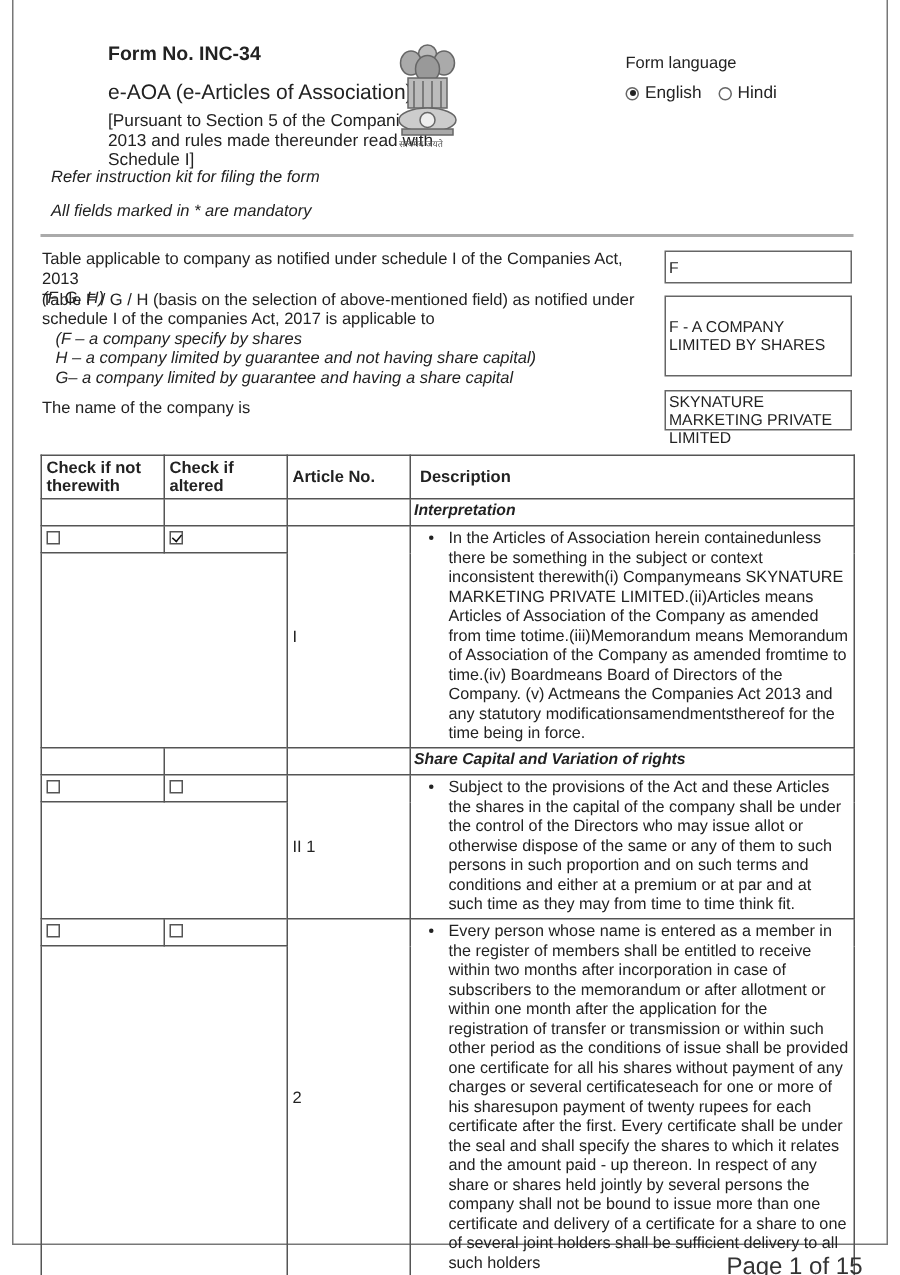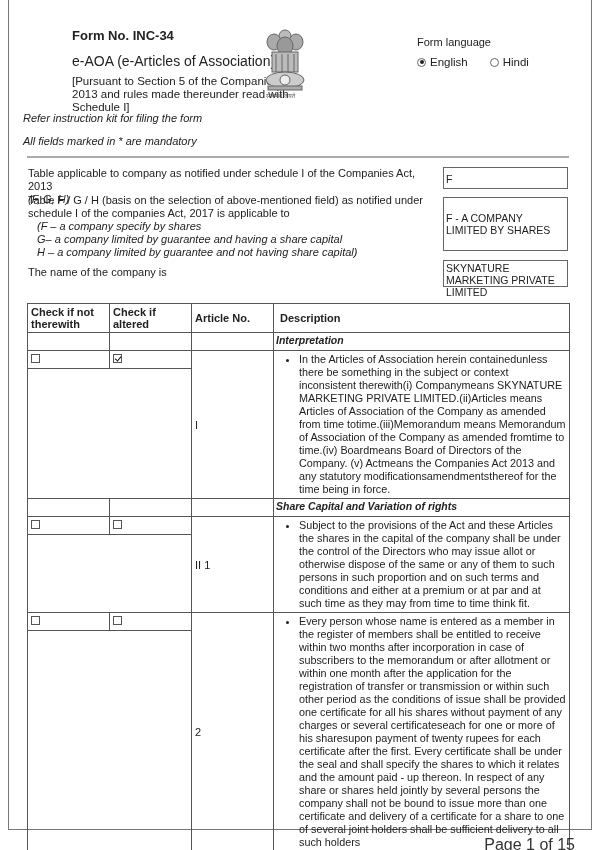--- a/index.html
+++ b/index.html
@@ -14,25 +14,25 @@
     box-sizing: border-box;
   }
   .page-num {
     position: absolute; right: 25px; top: 836px; font-size: 16px; color: #333;
     background: transparent;
   }
   .hdr-left { position: absolute; left: 33px; top: 28px; width: 230px; margin-left: 39px; }
   .form-no { font-size: 13px; font-weight: bold; margin: 0; }
   .eaoa { font-size: 14px; font-weight: normal; margin-top: 10px; }
   .pursuant { font-size: 11.5px; line-height: 13px; margin-top: 6px; }
-  .italic-note { font-style: italic; font-size: 11px; position: absolute; left: 23px; }
+  .italic-note { font-style: italic; font-size: 11px; position: absolute; left: 34px; }
   .emblem { position: absolute; left: 262px; top: 26px; width: 46px; height: 76px; }
   .emblem-caption { position: absolute; left: 266px; top: 92px; font-size: 6px; color: #555; }
   .lang { position: absolute; left: 417px; top: 36px; font-size: 11px; }
-  .lang-opts { display: flex; gap: 22px; margin-top: 8px; align-items: center; }
+  .lang-opts { display: flex; gap: 11px; margin-top: 8px; align-items: center; }
   .radio { display: inline-flex; align-items: center; gap: 4px; font-size: 11.5px; cursor: pointer; }
   .radio-circle {
     width: 9px; height: 9px; border: 1px solid #666; border-radius: 50%;
     display: inline-flex; align-items: center; justify-content: center; box-sizing: border-box;
   }
   .radio-circle.on::after { content: ""; width: 4px; height: 4px; background: #222; border-radius: 50%; }
   .divider { position: absolute; left: 27px; top: 156px; width: 542px; height: 0; border-top: 2px solid #aaa; }
   .sec-text { position: absolute; left: 28px; font-size: 11px; line-height: 13px; width: 410px; }
   .sec-text .it { font-style: italic; }
   .indent { padding-left: 9px; font-style: italic; }
@@ -111,22 +111,22 @@
 
 <div class="sec-text" style="top:167px;">
   <div>Table applicable to company as notified under schedule I of the Companies Act, 2013</div>
   <div class="it">(F, G, H)</div>
 </div>
 <div class="field-box" style="top:167px;height:22px;padding-top:5px;">F</div>
 
 <div class="sec-text" style="top:194px;">
   <div>Table F / G / H (basis on the selection of above-mentioned field) as notified under schedule I of the companies Act, 2017 is applicable to</div>
   <div class="indent">(F – a company specify by shares</div>
+  <div class="indent">H – a company limited by guarantee and not having share capital)</div>
   <div class="indent">G– a company limited by guarantee and having a share capital</div>
-  <div class="indent">H – a company limited by guarantee and not having share capital)</div>
 </div>
 <div class="field-box" style="top:197px;height:54px;padding-top:14px;">F - A COMPANY LIMITED BY SHARES</div>
 
 <div class="sec-text" style="top:266px;">The name of the company is</div>
 <div class="field-box" style="top:260px;height:27px;padding-top:1px;">SKYNATURE MARKETING PRIVATE LIMITED</div>
 
 <table class="aoa">
   <colgroup>
     <col style="width:82px">
       <col style="width:82px">

